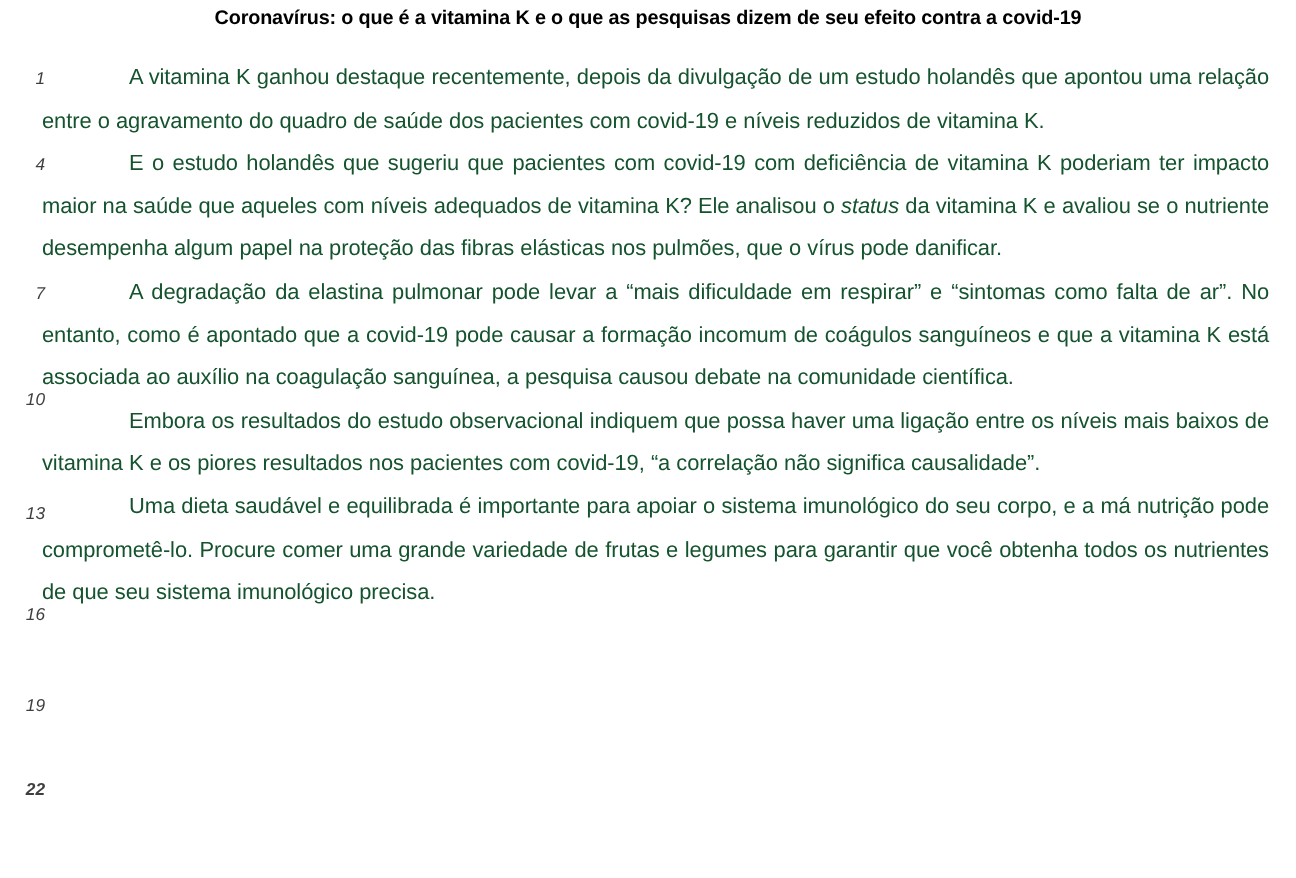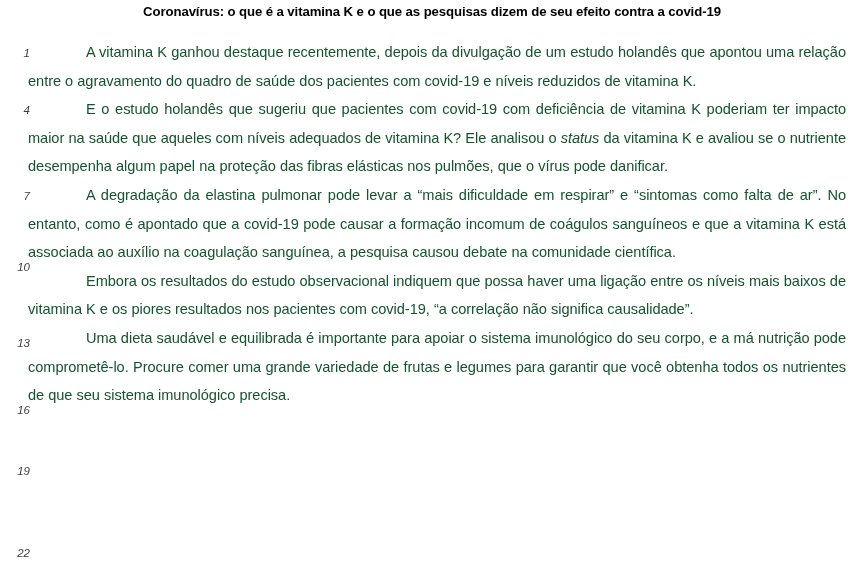--- a/index.html
+++ b/index.html
@@ -74,21 +74,21 @@
   <div class="doc-title">Coronavírus: o que é a vitamina K e o que as pesquisas dizem de seu efeito contra a covid-19</div>
 
   <div class="linenums">
       <div class="linenum" style="top: 10px;">1</div>
       <div class="linenum" style="top: 67px;">4</div>
       <div class="linenum" style="top: 153px;">7</div>
       <div class="linenum" style="top: 224px; font-style: italic;">10</div>
       <div class="linenum" style="top: 300px;">13</div>
       <div class="linenum" style="top: 367px;">16</div>
       <div class="linenum" style="top: 428px; padding-left: 28px;">19</div>
-      <div class="linenum" style="top: 510px;">22</div>
+      <div class="linenum" style="top: 484px; font-weight: bold;">22</div>
     </div>
 
   <div class="body-text">
       <p class="para"><span>A vitamina K ganhou destaque recentemente, depois da divulgação de um estudo holandês que apontou uma relação entre o agravamento do quadro de saúde dos pacientes com covid-19 e níveis reduzidos de vitamina K.</span></p>
       <p class="para"><span>E o estudo holandês que sugeriu que pacientes com covid-19 com deficiência de vitamina K poderiam ter impacto maior na saúde que aqueles com níveis adequados de vitamina K? Ele analisou o </span><span style="font-style: italic;">status</span><span> da vitamina K e avaliou se o nutriente desempenha algum papel na proteção das fibras elásticas nos pulmões, que o vírus pode danificar.</span></p>
       <p class="para"><span>A degradação da elastina pulmonar pode levar a “mais dificuldade em respirar” e “sintomas como falta de ar”. No entanto, como é apontado que a covid-19 pode causar a formação incomum de coágulos sanguíneos e que a vitamina K está associada ao auxílio na coagulação sanguínea, a pesquisa causou debate na comunidade científica.</span></p>
       <p class="para"><span>Embora os resultados do estudo observacional indiquem que possa haver uma ligação entre os níveis mais baixos de vitamina K e os piores resultados nos pacientes com covid-19, “a correlação não significa causalidade”.</span></p>
       <p class="para"><span>Uma dieta saudável e equilibrada é importante para apoiar o sistema imunológico do seu corpo, e a má nutrição pode comprometê-lo. Procure comer uma grande variedade de frutas e legumes para garantir que você obtenha todos os nutrientes de que seu sistema imunológico precisa.</span></p>
     </div>
 

